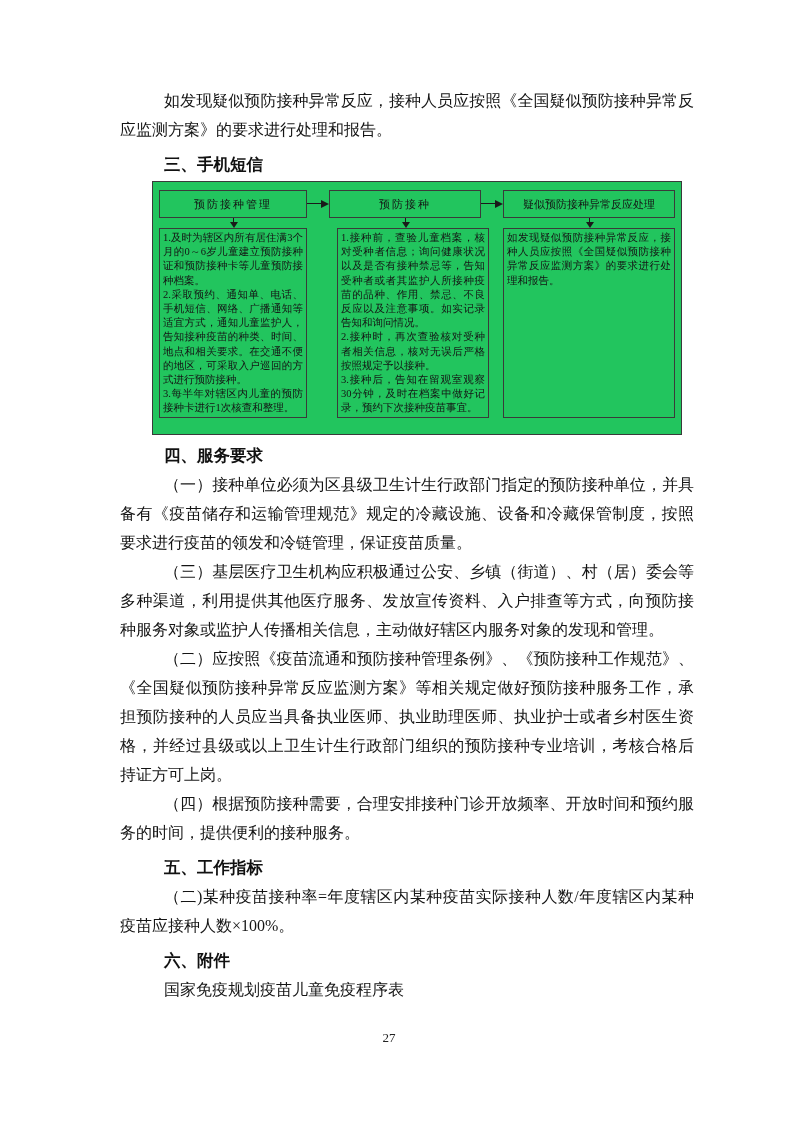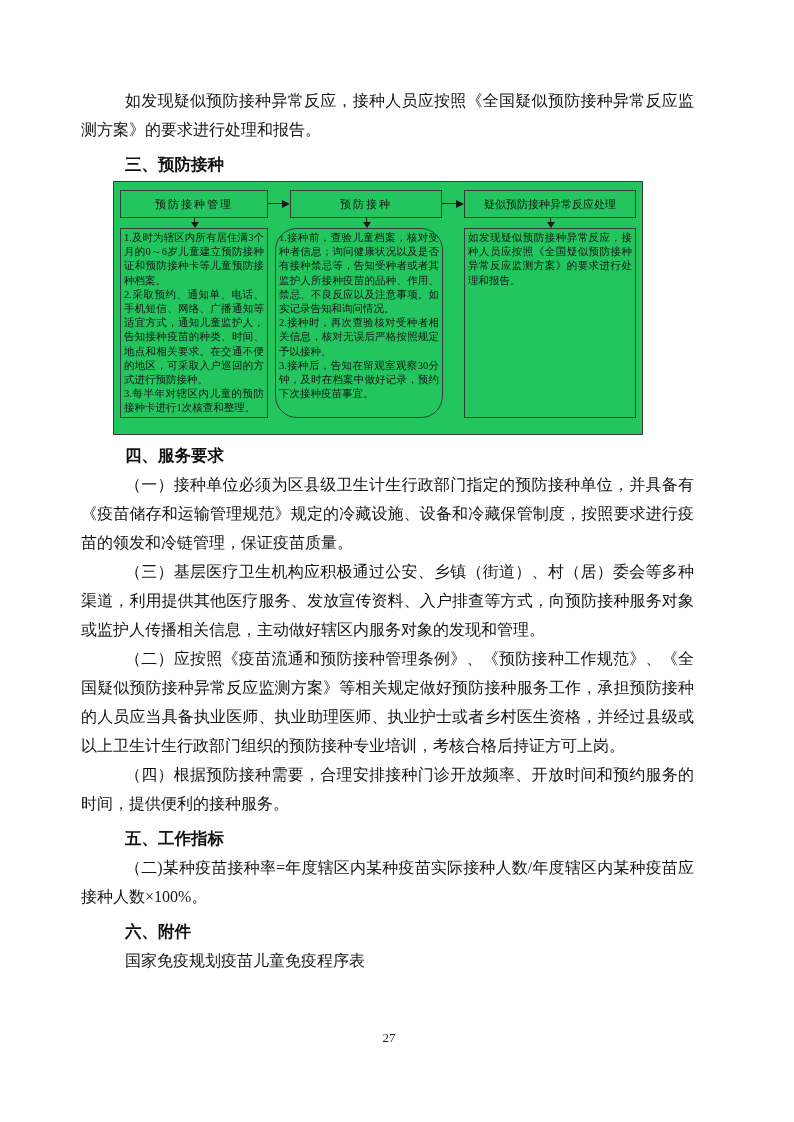--- a/index.html
+++ b/index.html
@@ -2,21 +2,21 @@
 <html><head>
 <meta charset="utf-8">
 <style>
   html, body { margin: 0; padding: 0; background: #ffffff; }
   .page {
     position: relative;
     width: 794px;
     height: 1122px;
     box-sizing: border-box;
     background: #ffffff;
-    padding: 86px 100px 0 81px;
+    padding: 86px 100px 0 120px;
     overflow: hidden;
     color: #141414;
     font-family: "Liberation Serif", "DejaVu Serif", serif;
   }
   p.body-para {
     margin: 0;
     font-size: 16px;
     line-height: 29px;
     text-align: justify;
     text-indent: 44px;
@@ -62,21 +62,21 @@
     border: 1px solid #3a3a3a;
     box-sizing: border-box;
     padding: 2px 3px;
     font-size: 10.5px;
     line-height: 14.2px;
     text-align: justify;
     white-space: pre-line;
     overflow: hidden;
   }
   .fc-body.c1 { left: 6px;   width: 148px; }
-  .fc-body.c2 { left: 161px; width: 168px; border-radius: 22px; }
+  .fc-body.c2 { left: 184px; width: 152px; }
   .fc-body.c3 { left: 350px; width: 172px; }
   .arrow-h {
     position: absolute;
     top: 21px;
     height: 0;
     border-top: 1px solid #1a1a1a;
   }
   .arrow-h::after {
     content: "";
     position: absolute;
@@ -120,21 +120,21 @@
     color: #222;
   }
 </style>
 </head>
 <body>
 
 <div class="page">
 
   <p class="body-para">如发现疑似预防接种异常反应，接种人员应按照《全国疑似预防接种异常反应监测方案》的要求进行处理和报告。</p>
 
-  <h3 class="sec-heading">三、预防接种</h3>
+  <h3 class="sec-heading">三、手机短信</h3>
 
   <div class="flowchart">
     <div class="fc-head c1">预防接种管理</div>
     <div class="fc-head c3">疑似预防接种异常反应处理</div>
     <div class="fc-head c2">预防接种</div>
 
     <div class="arrow-h a1"></div>
     <div class="arrow-h a2"></div>
 
     <div class="arrow-v a1"></div>

